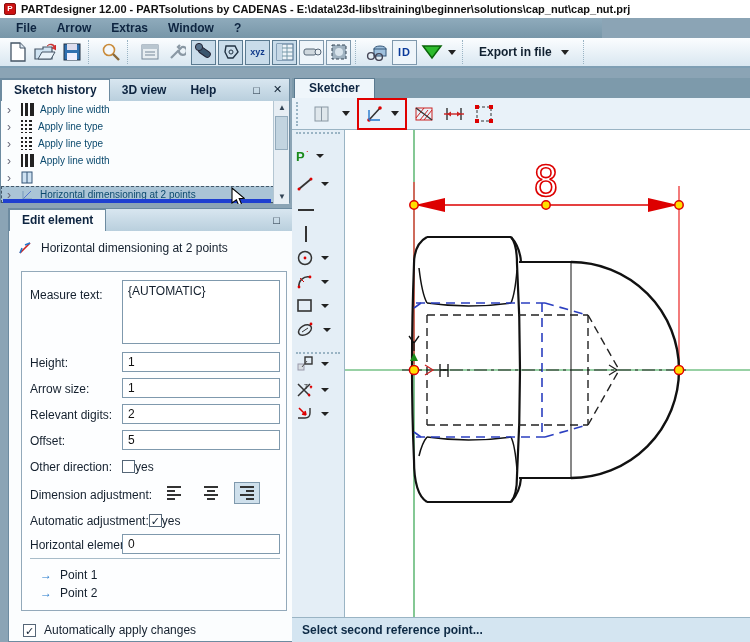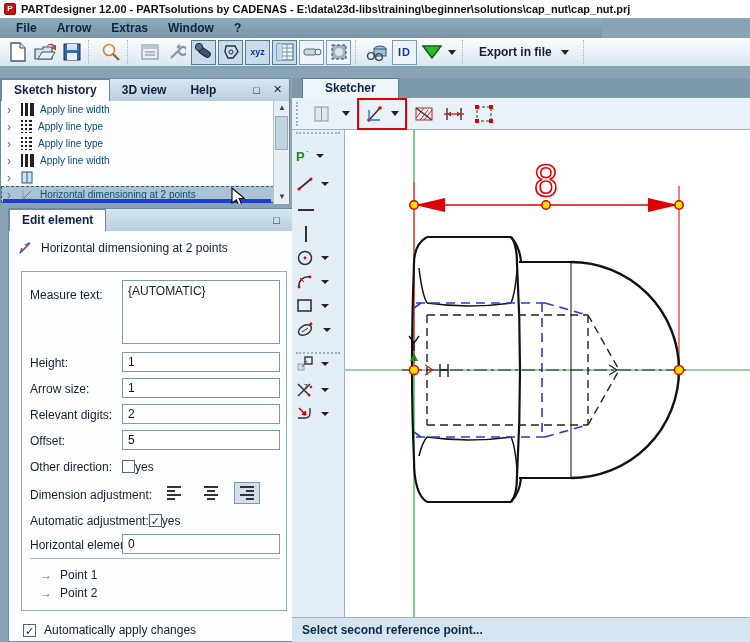--- a/index.html
+++ b/index.html
@@ -62,21 +62,21 @@
   .alignbtn.pressed { border:1px solid #7f99ad; background:#cfe0ec; }
   .al-l { align-items:flex-start; } .al-c { align-items:center; } .al-r { align-items:flex-end; }
   .alignbtn i.long { width:14px; } .alignbtn i.short { width:8px; }
   #gsep { position:absolute; left:8px; top:286px; width:250px; border-top:1px solid #a8bcc9; }
   .ptrow { position:absolute; left:18px; display:flex; gap:8px; align-items:center; }
   .pt-ic { color:#2277cc; font-weight:bold; font-size:12px; }
   #autoapply { position:absolute; left:14px; top:392px; display:flex; gap:8px; align-items:center; }
 
   
   #sk-tabbar { left:292px; top:78px; width:458px; height:20px; background:#7d9aab; display:flex; align-items:flex-end; }
-  #sk-tab { background:#eff6fb; border:1px solid #5a7a90; border-bottom:none; font-size:12px; font-weight:bold; color:#0d2440; padding:2px 22px 3px; margin-left:10px; }
+  #sk-tab { background:#eff6fb; border:1px solid #5a7a90; border-bottom:none; font-size:12px; font-weight:bold; color:#0d2440; padding:2px 14px 3px; margin-left:2px; }
   #sk-toolbar { left:292px; top:98px; width:458px; height:32px; background:#e9f2f9; border-bottom:1px solid #9ab4c4; display:flex; align-items:center; gap:4px; padding-left:4px; }
   .grip { width:5px; height:24px; border-left:2px dotted #9ab4c4; margin-right:4px; }
   .skbtn { width:26px; height:26px; display:flex; align-items:center; justify-content:center; }
   #dim-tool-group { display:flex; align-items:center; border:2px solid #e00000; padding:1px 3px; }
   #tool-strip { left:292px; top:130px; width:53px; height:487px; background:#e4eef6; border-right:1px solid #9ab4c4; }
   .vgrip { height:6px; border-top:2px dotted #9ab4c4; margin:2px 4px; }
   .vtool { position:absolute; left:4px; width:46px; height:24px; display:flex; align-items:center; gap:4px; }
   .vtool .dd { border-top-width:4px; }
   #canvas { left:345px; top:130px; width:405px; height:487px; background:#ffffff; }
   #statusbar { left:292px; top:617px; width:458px; height:25px; background:#d4e5f1; border-top:1px solid #9ab4c4; display:flex; align-items:center; padding-left:10px; font-size:12px; font-weight:bold; color:#0d2a45; }

